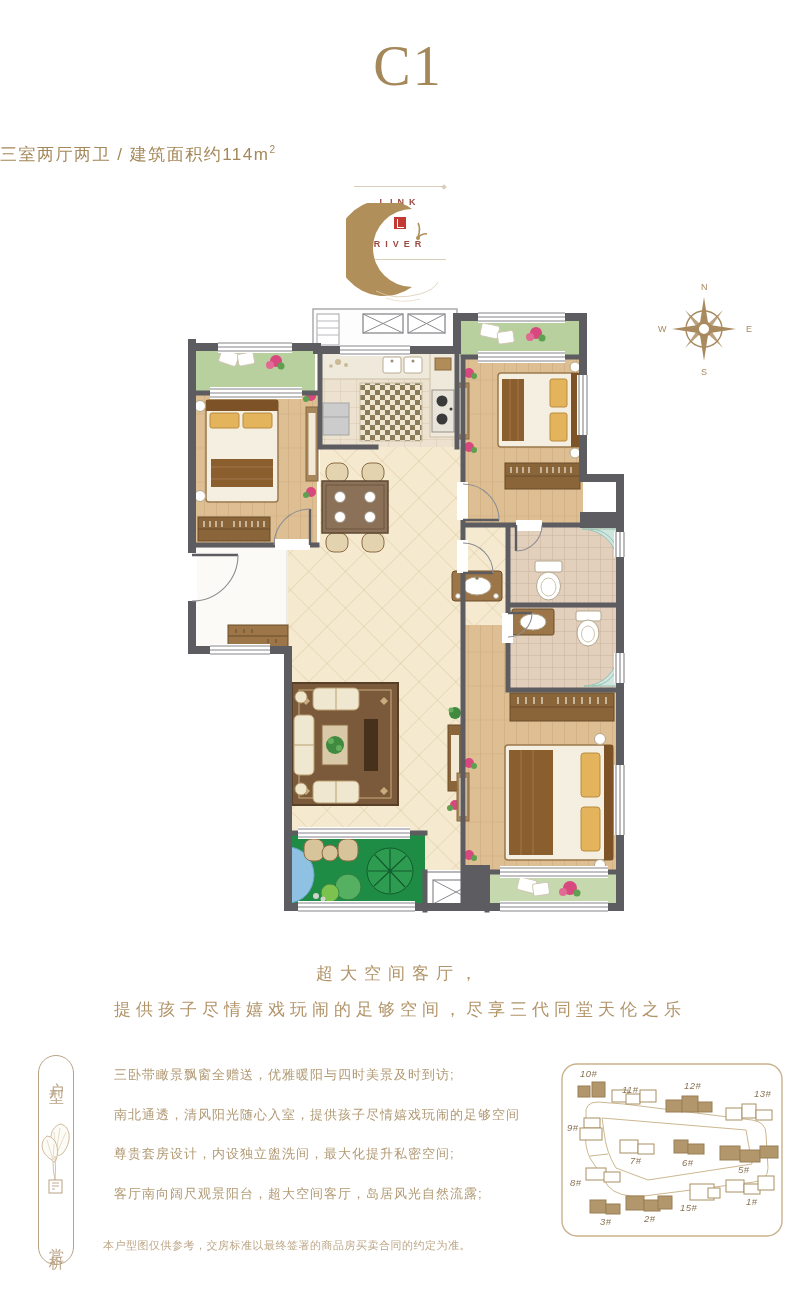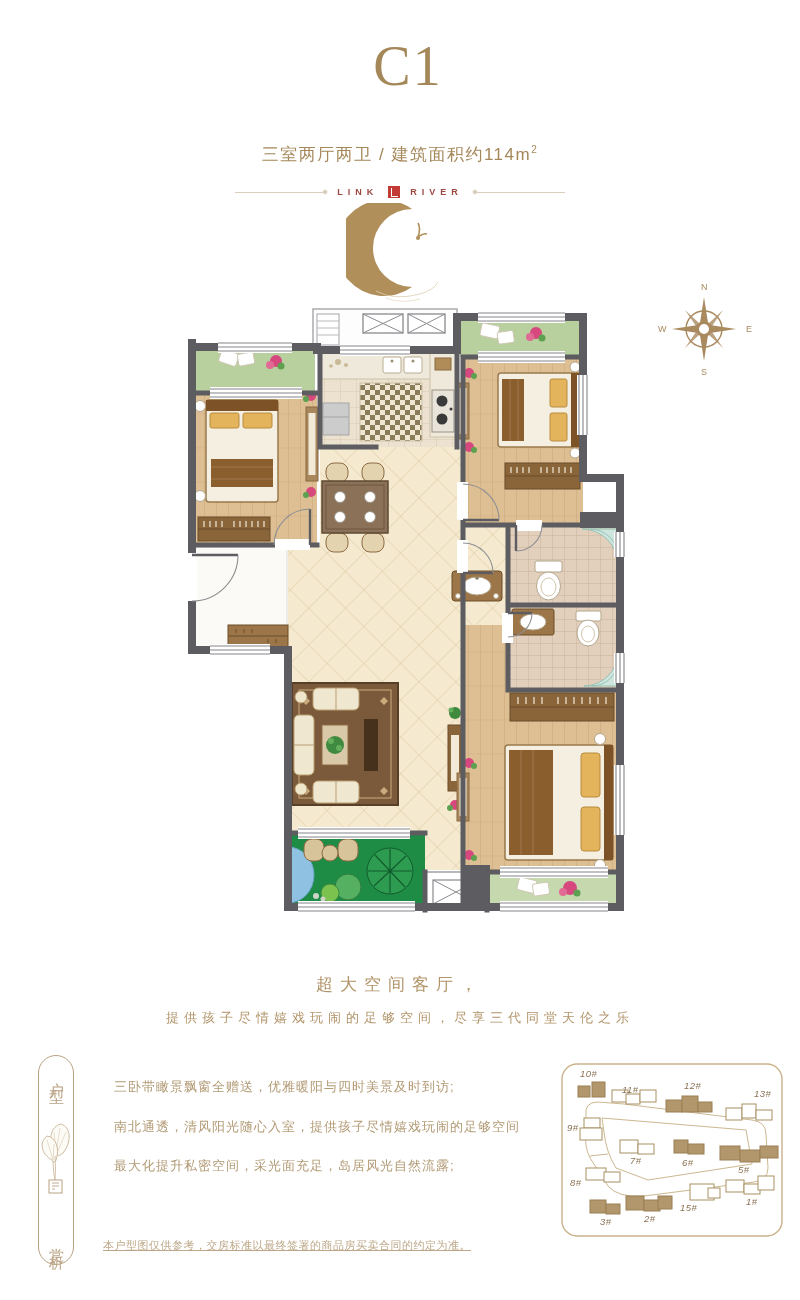--- a/index.html
+++ b/index.html
@@ -2,52 +2,52 @@
 <html><head>
 <meta charset="utf-8">
 <style>
   html,body{margin:0;padding:0;background:#fff;}
   .page{position:relative;width:800px;height:1300px;background:#fff;overflow:hidden;
         font-family:"Liberation Sans",sans-serif;}
   
   .title{position:absolute;top:38px;left:0;width:100%;text-align:center;
          font-family:"Liberation Serif",serif;font-size:56px;line-height:1;
          color:#a5885a;letter-spacing:2px;margin-left:8px;}
-  .subtitle{position:absolute;top:143px;left:0;width:100%;text-align:center;
+  .subtitle{position:absolute;top:143px;left:0;width:100%;text-align:left;
             font-size:17px;color:#a5885a;letter-spacing:1.5px;}
   .subtitle sup{font-size:10px;}
   .logoRow{position:absolute;top:186px;left:0;width:100%;display:flex;
-           align-items:center;justify-content:center;gap:10px;}
+           align-items:center;justify-content:center;gap:10px;flex-direction:column;}
   .logoLine{width:92px;height:1px;background:#d9cdbb;position:relative;}
   .logoLine:before{content:"";position:absolute;top:-1.5px;width:4px;height:4px;background:#d9cdbb;
                    transform:rotate(45deg);}
   .logoLine.l:before{right:0;} .logoLine.r:before{left:0;}
   .logoTxt{font-size:9px;color:#9b4a42;letter-spacing:5px;font-weight:bold;}
   .seal{width:12px;height:12px;background:#c23a33;position:relative;}
   .seal:before{content:"";position:absolute;left:3px;top:2px;width:6px;height:8px;
                border-left:1px solid #fff;border-bottom:1px solid #fff;}
   .moon{position:absolute;top:203px;left:346px;}
   
   .plan{position:absolute;left:180px;top:295px;width:470px;height:645px;}
   .compass{position:absolute;left:652px;top:282px;width:104px;height:96px;}
   .compass span{position:absolute;font-size:9px;color:#a98a5f;}
   .cN{left:49px;top:0px;} .cS{left:49px;top:85px;} .cW{left:6px;top:42px;} .cE{left:94px;top:42px;}
   
   .slogan{position:absolute;top:962px;left:0;width:100%;text-align:center;color:#b29469;}
-  .slogan .l1{font-size:17px;letter-spacing:7px;margin-bottom:13px;margin-top:11px;}
-  .slogan .l2{font-size:13px;letter-spacing:5px;}
+  .slogan .l1{font-size:17px;letter-spacing:7px;margin-bottom:13px;}
+  .slogan .l2{font-size:17px;letter-spacing:5px;}
   
   .capsule{position:absolute;left:38px;top:1055px;width:36px;height:210px;border:1px solid #b9a283;
            border-radius:19px;display:flex;flex-direction:column;align-items:center;
            justify-content:space-between;padding:14px 0;box-sizing:border-box;}
   .vtxt{writing-mode:vertical-rl;text-orientation:upright;font-size:15px;color:#b9a283;
         letter-spacing:7px;}
-  .features{position:absolute;left:114px;top:1066px;width:430px;margin-top:12px;}
+  .features{position:absolute;left:114px;top:1066px;width:430px;}
   .feat{font-size:13px;color:#b29a75;letter-spacing:1px;margin-bottom:21.5px;white-space:nowrap;}
-  .disclaimer{position:absolute;left:103px;top:1238px;font-size:11px;color:#bda788;letter-spacing:.5px;text-decoration:underline;}
+  .disclaimer{position:absolute;left:103px;top:1238px;font-size:11px;color:#bda788;letter-spacing:.5px;}
   
   .siteplan{position:absolute;left:556px;top:1058px;width:232px;height:184px;}
   .siteplan svg{position:absolute;left:0;top:0;}
   .bl{position:absolute;font-size:9.5px;color:#8a7355;letter-spacing:.5px;font-style:italic;}
 </style>
 </head>
 <body>
 
 <div class="page">
 
@@ -444,21 +444,22 @@
       <path d="M16,38 Q17,52 16,62 M14,43 Q14,54 16,62" stroke="#cdbb9f" stroke-width=".9" fill="none"></path>
       <rect x="10" y="62" width="13" height="13" fill="none" stroke="#b9a283" stroke-width="1"></rect>
       <path d="M13,65 H20 M13,68 H20 M13,71 H16" stroke="#b9a283" stroke-width=".9"></path>
     </svg>
     <div class="vtxt">赏析</div>
   </div>
 
   <div class="features">
     <div class="feat">三卧带瞰景飘窗全赠送，优雅暖阳与四时美景及时到访;</div>
     <div class="feat">南北通透，清风阳光随心入室，提供孩子尽情嬉戏玩闹的足够空间</div>
-    <div class="feat">最大化提升私密空间，采光面充足，岛居风光自然流露;</div>
+    <div class="feat">尊贵套房设计，内设独立盥洗间，最大化提升私密空间;</div>
+    <div class="feat">客厅南向阔尺观景阳台，超大空间客厅，岛居风光自然流露;</div>
   </div>
   <div class="disclaimer">本户型图仅供参考，交房标准以最终签署的商品房买卖合同的约定为准。</div>
 
   <div class="siteplan">
     <svg width="232" height="184" viewBox="0 0 232 184">
       <rect x="6" y="6" width="220" height="172" rx="15" fill="#fff" stroke="#c9b28c" stroke-width="1.4"></rect>
       <g fill="none" stroke="#cdb890" stroke-width="1">
         <path d="M30,58 Q28,44 42,44 L68,46 L196,62 Q210,64 210,76 L212,110 Q212,122 198,124 L88,138 Q62,140 52,128 L34,100 Q28,88 30,72 Z"></path>
         <path d="M46,60 L190,72 L196,106 L92,122 L60,110 Q50,94 48,74 Z"></path>
         <path d="M30,70 L46,72 M34,98 L52,96"></path>

